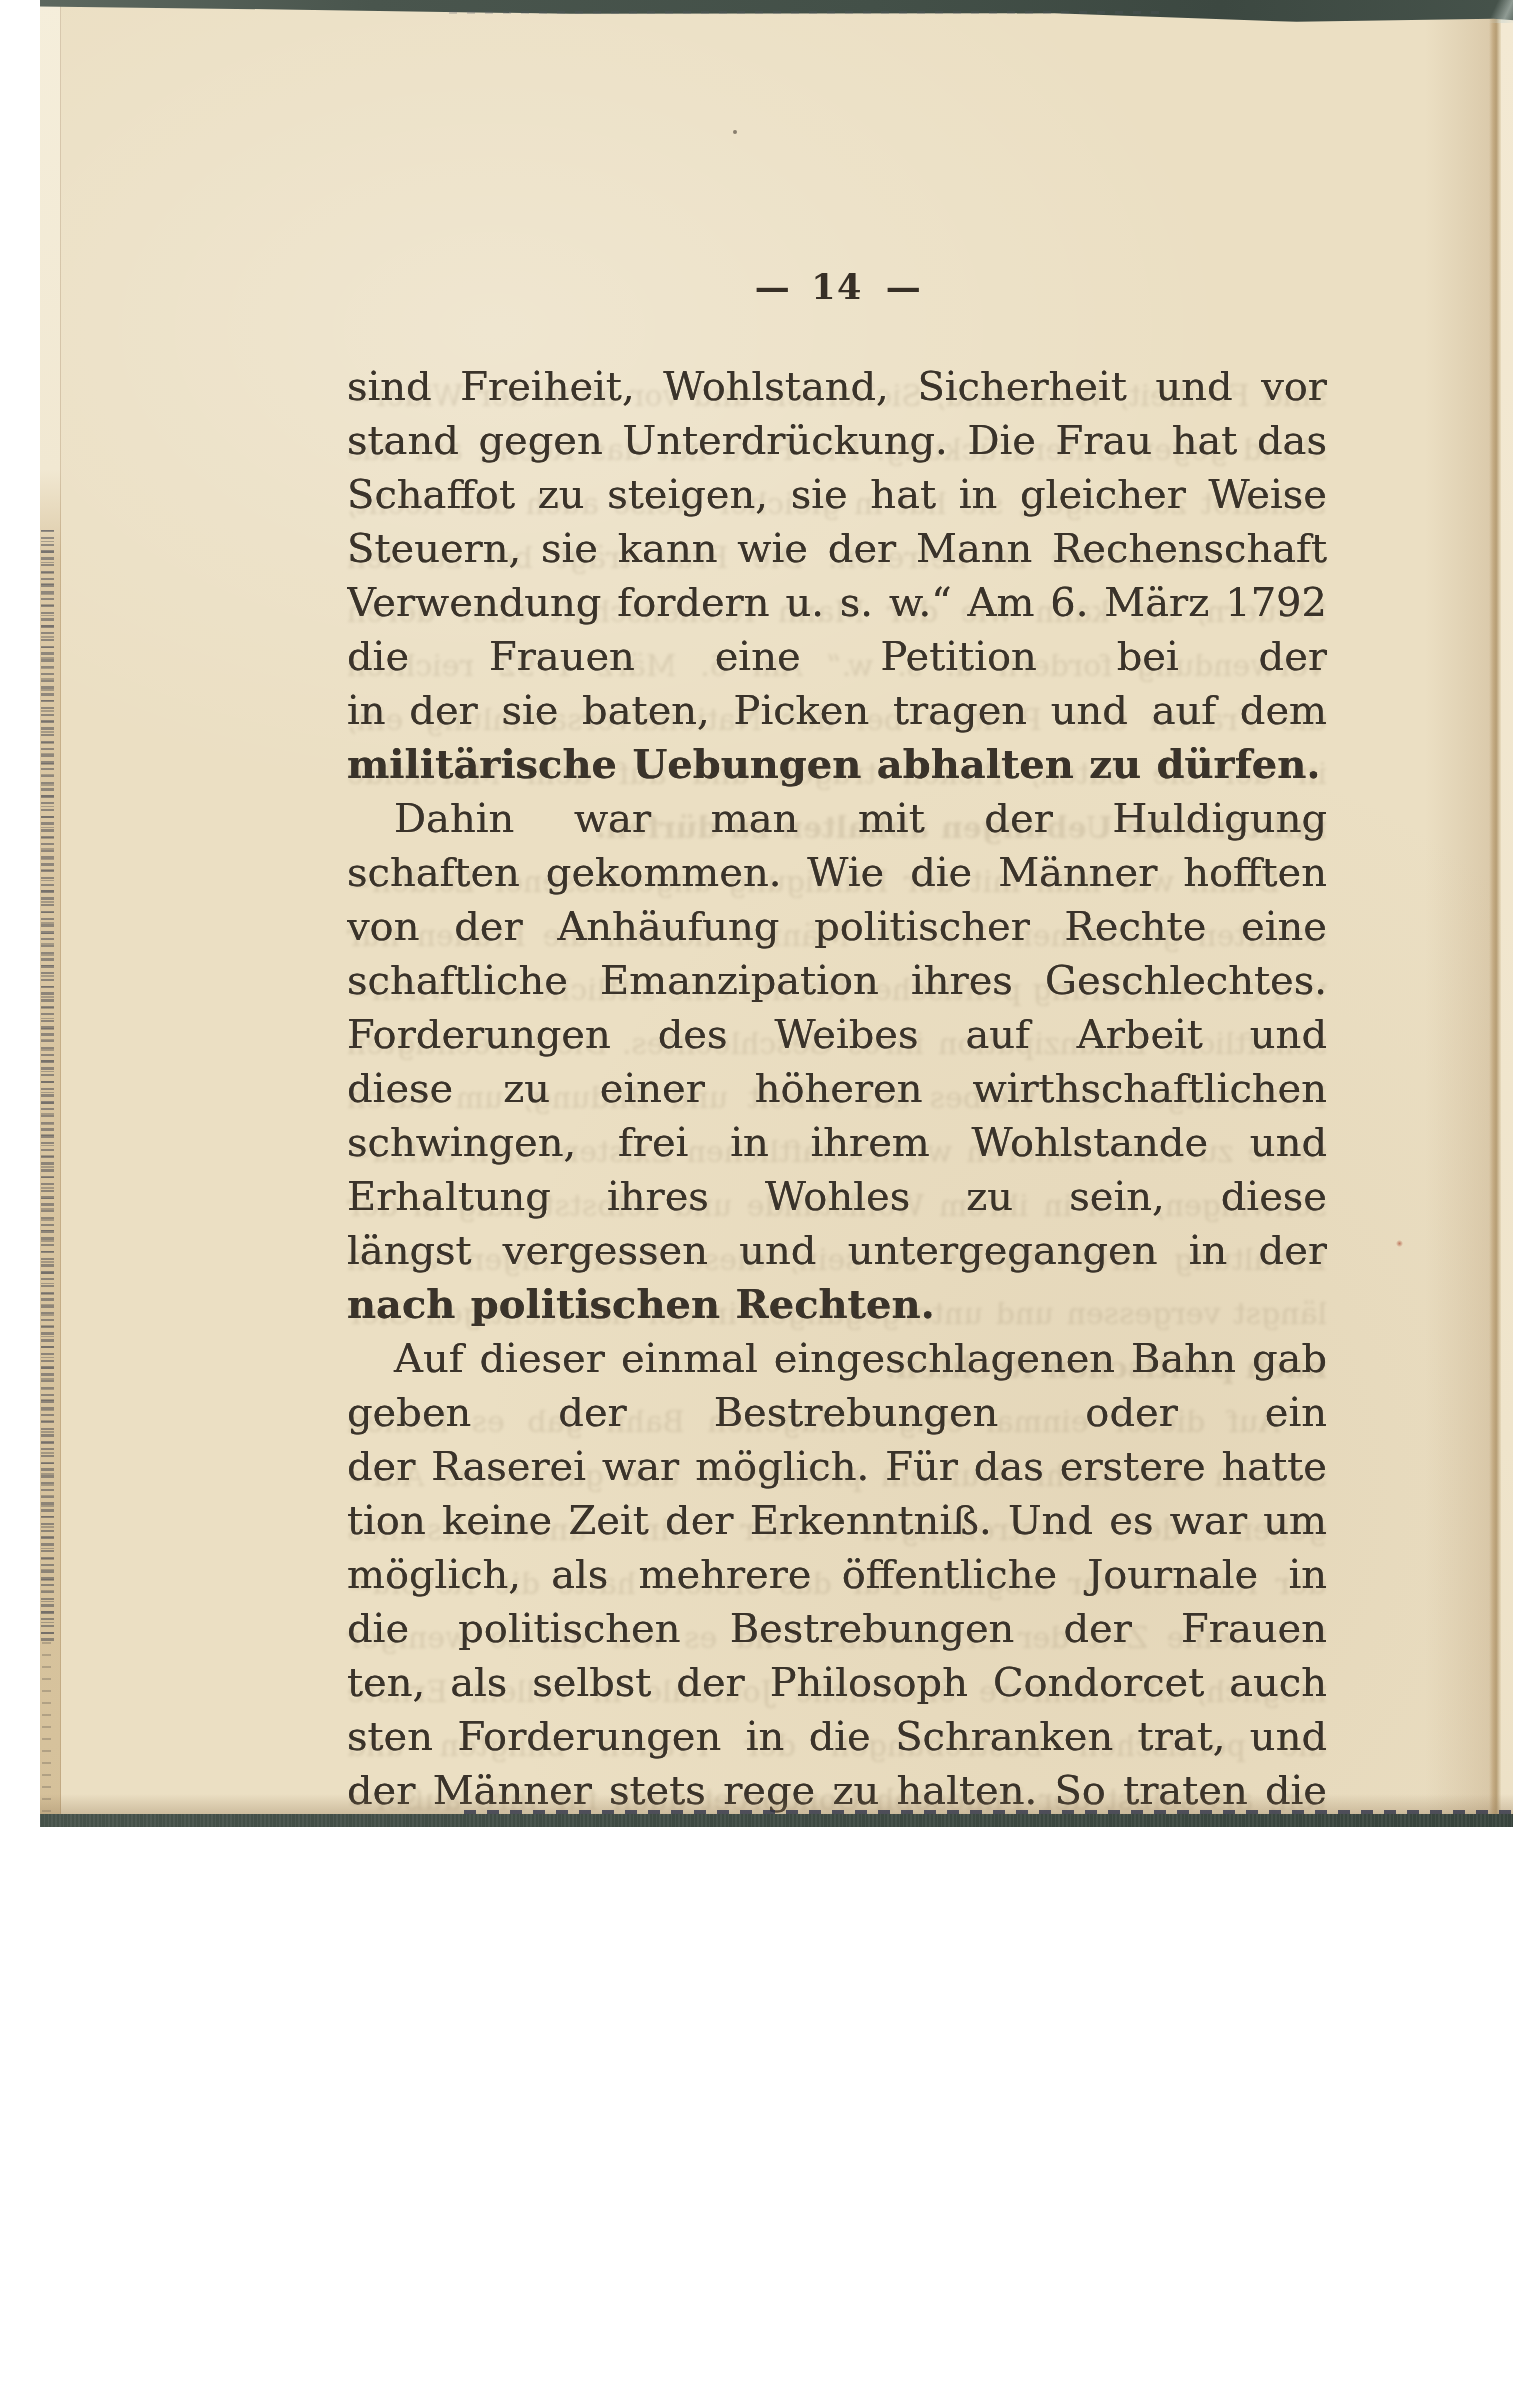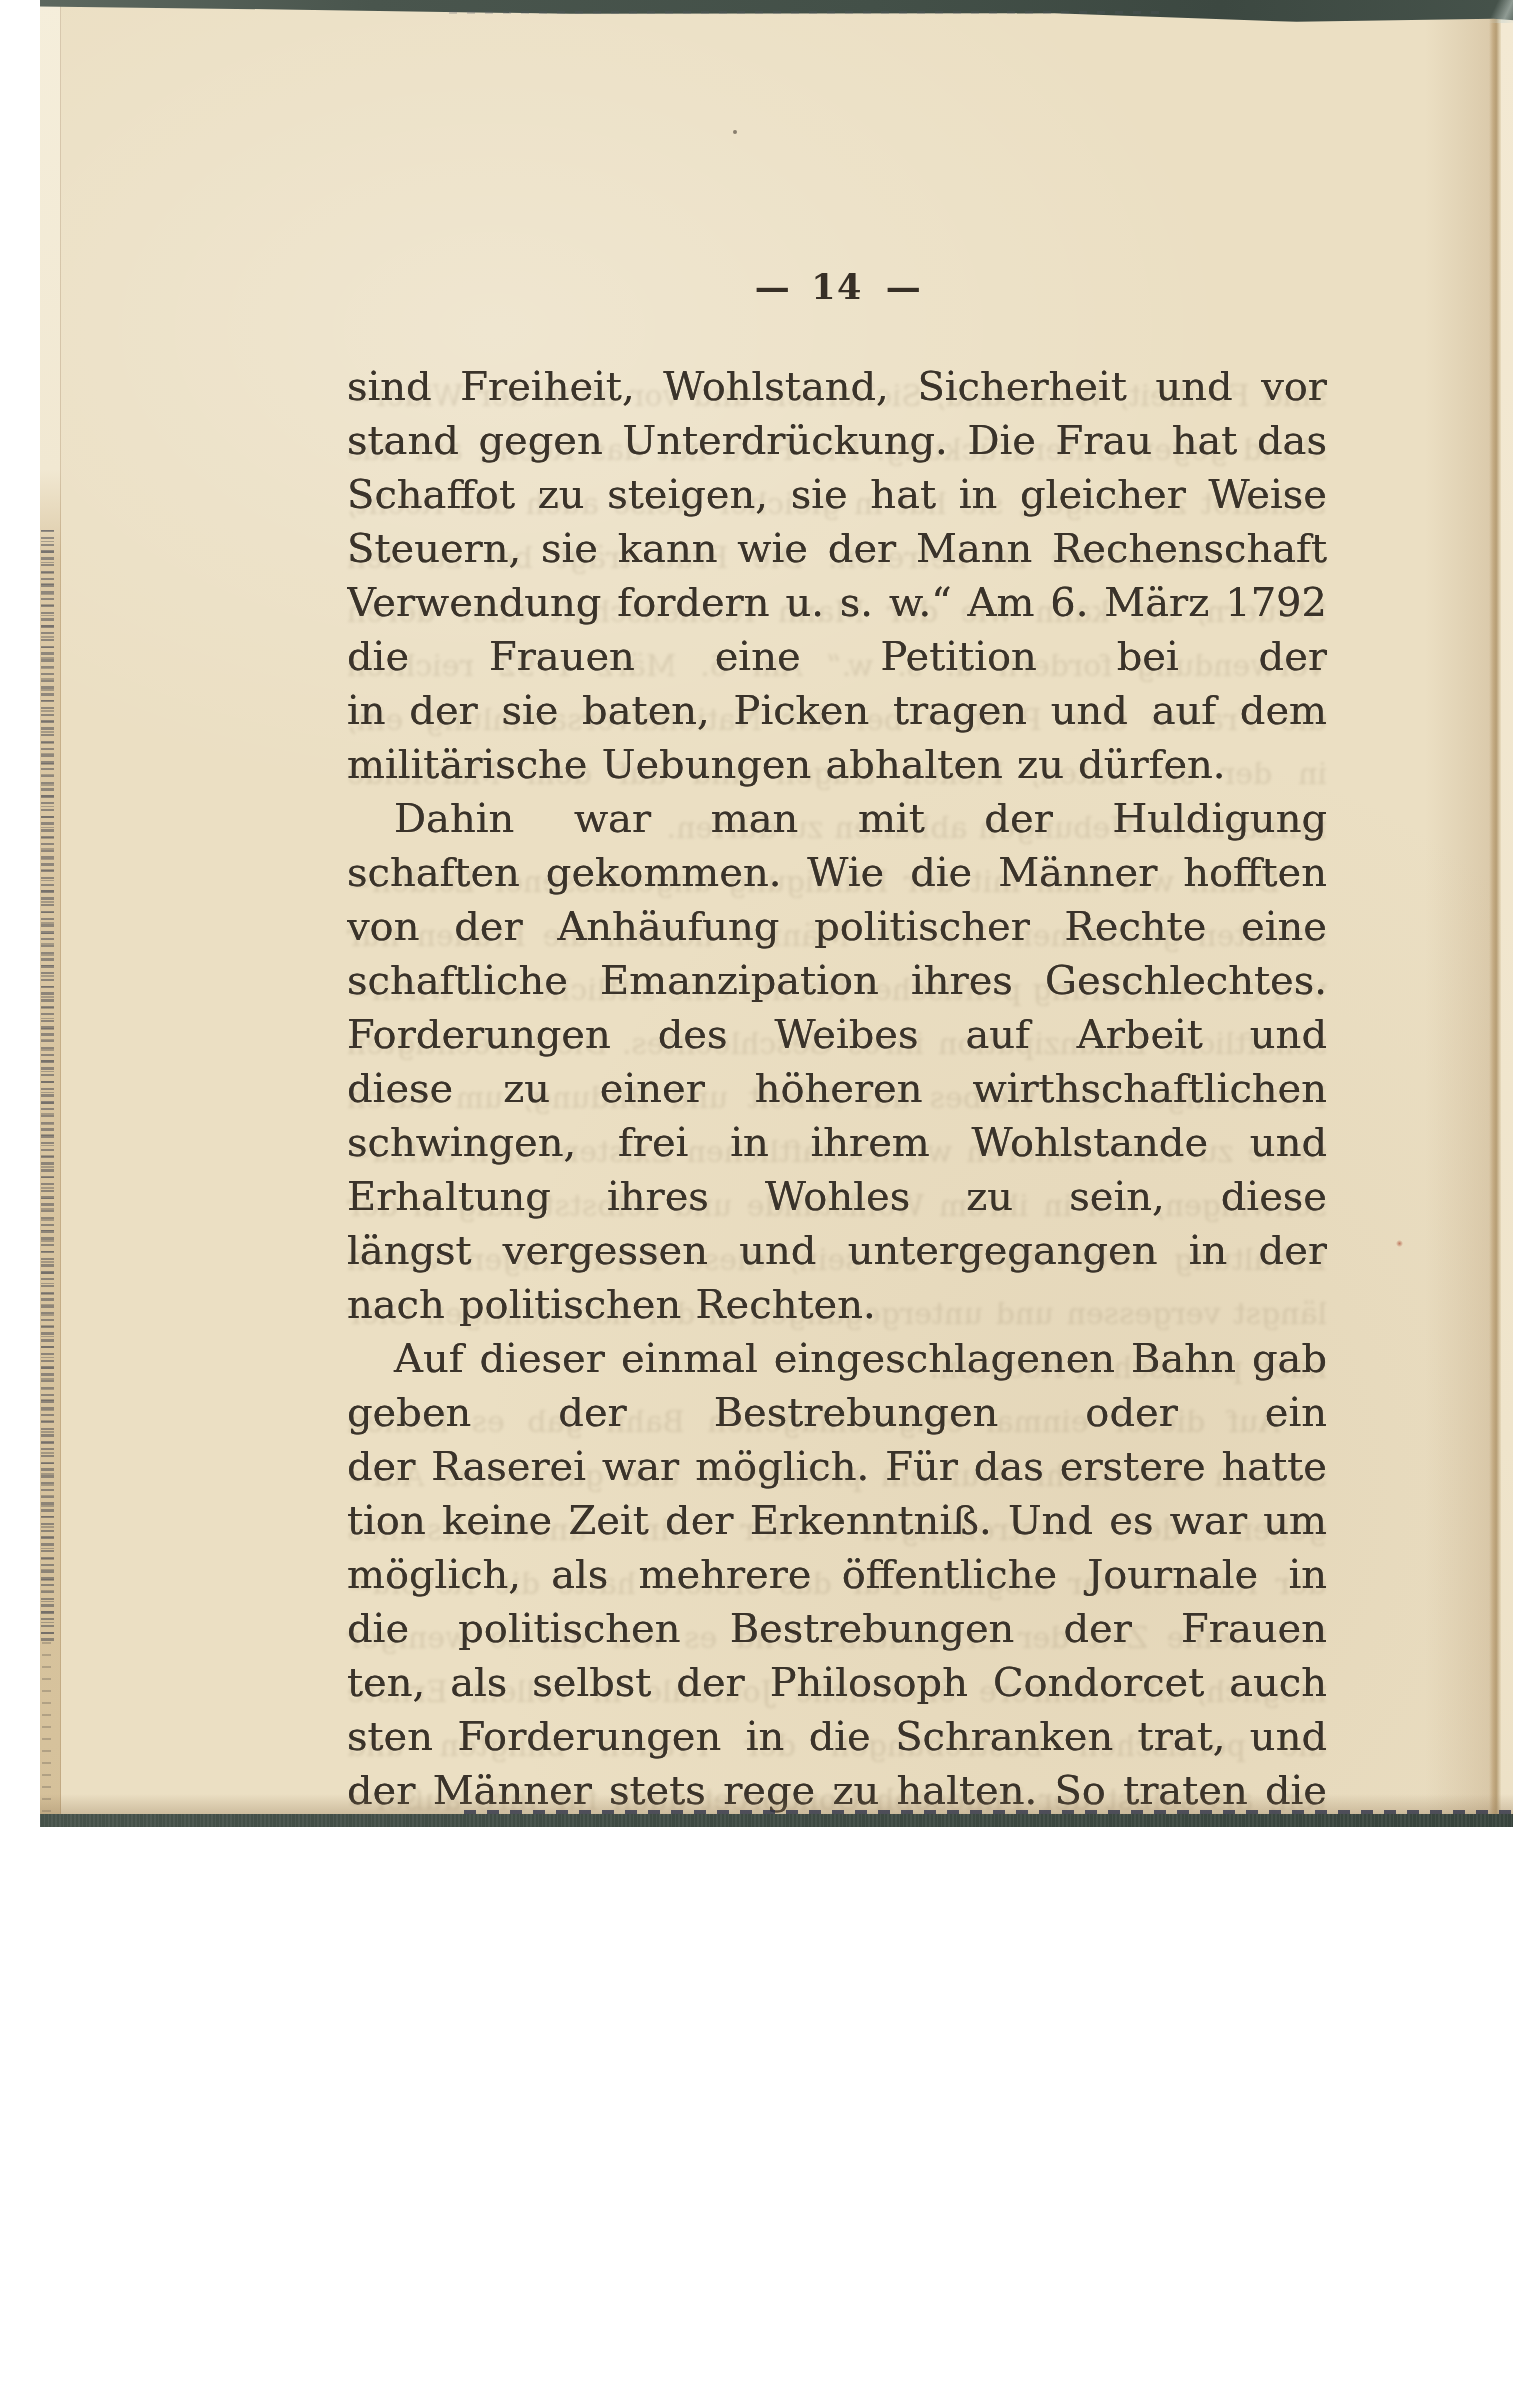--- a/index.html
+++ b/index.html
@@ -100,21 +100,21 @@
     text-shadow: 0 0 0.5px rgba(58,51,42,0.85);
     word-spacing: 1.5px;
   }
   .line {
     height: 54px;
     line-height: 54px;
     text-align: justify;
     text-align-last: justify;
     overflow: hidden;
   }
-  .line.last { text-align-last: left; }
+  .line.last { text-align-last: left; font-weight: bold; }
   .line.indent { text-indent: 47px; }
   
   .ghost {
     position: absolute; left: 307px; top: 369px; width: 980px;
     color: rgba(112,92,62,0.55);
     font-size: 30px;
     transform: scaleX(-1);
     filter: blur(1.8px);
     opacity: 0.28;
     word-spacing: 1.5px;

